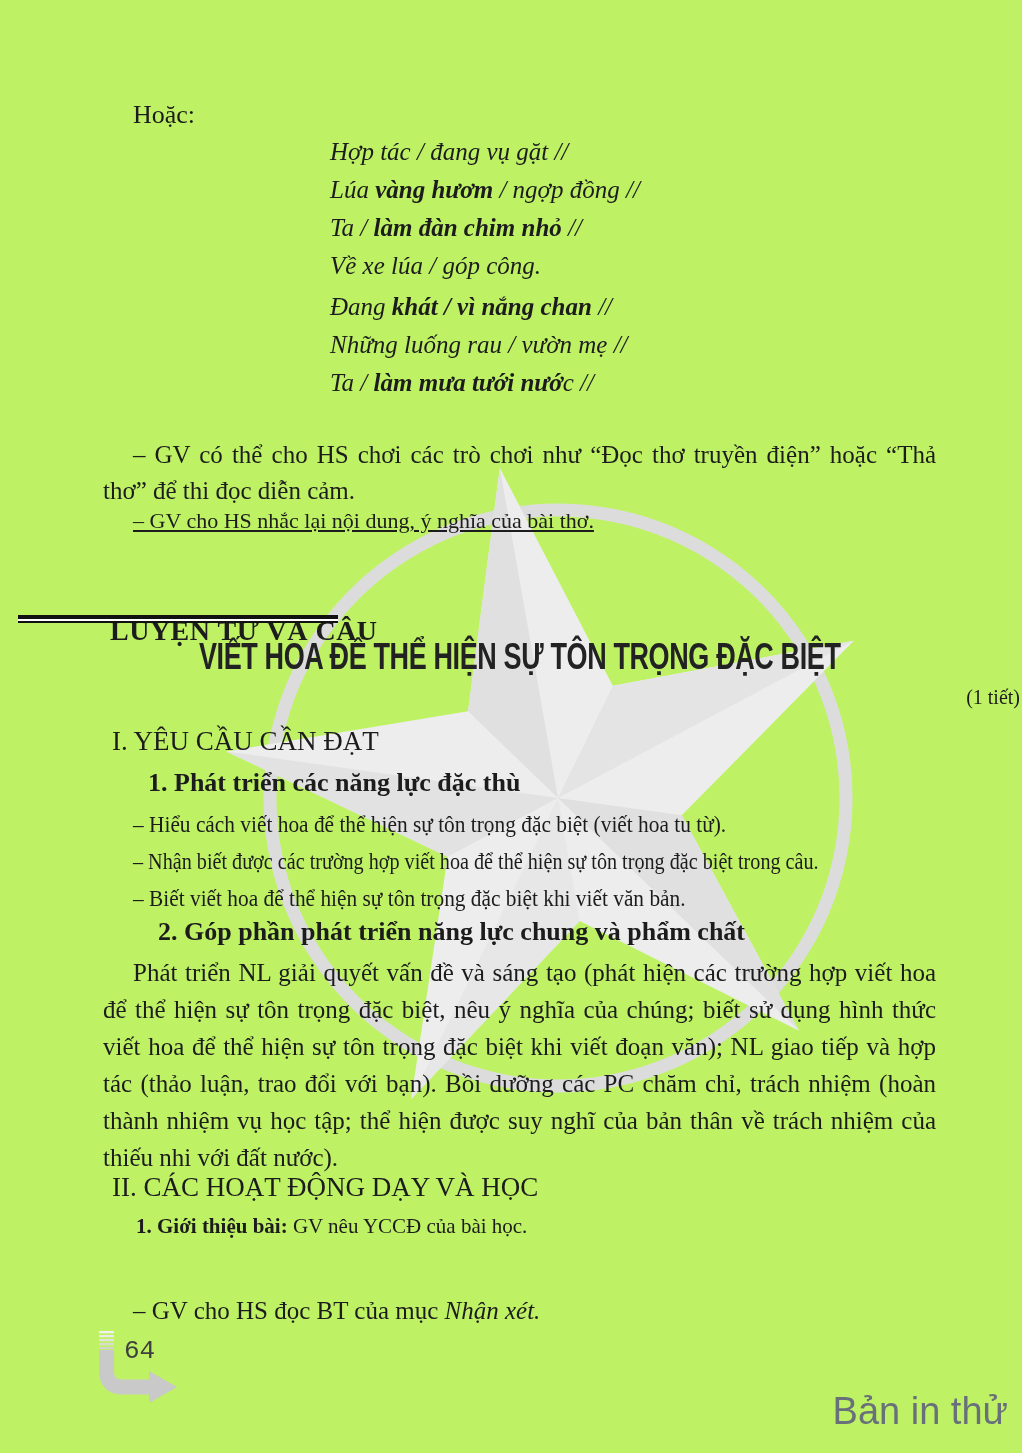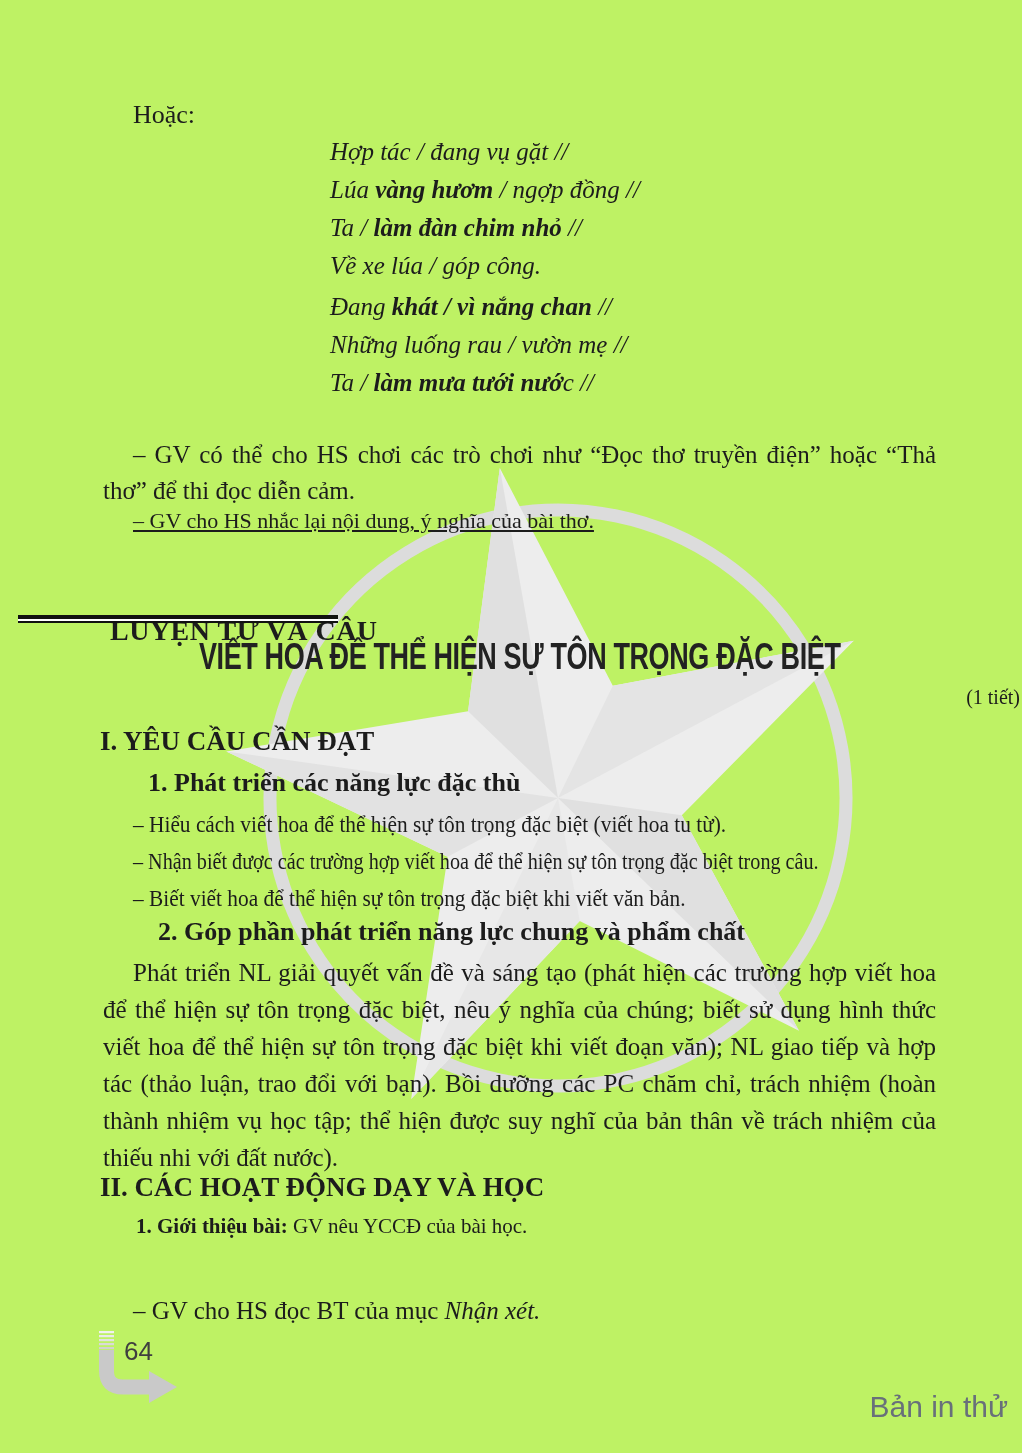--- a/index.html
+++ b/index.html
@@ -26,43 +26,43 @@
   .rule .r2{height:2px;background:#fff;}
   .rule .r3{height:2px;background:#111;}
   .title-row{left:20px;top:636px;width:1000px;text-align:center;white-space:nowrap;}
   .title-condensed{
     display:inline-block;
     font-family:"Liberation Sans","DejaVu Sans",sans-serif;
     font-weight:bold;font-size:36px;letter-spacing:-.5px;color:#222;
     transform:scaleX(.75);transform-origin:50% 50%;
   }
   .tiet{left:20px;top:686px;width:1000px;text-align:right;font-size:20px;}
-  .h-roman{font-size:27px;font-weight:bold;}
+  .h-roman{font-size:27px;font-weight:normal;margin-left:12px;}
   .h1{left:100px;top:726px;}
   .h2{left:100px;top:1172px;}
   .sub{font-size:26px;font-weight:bold;margin-left:44px;}
   .sub1{left:104px;top:768px;}
   .sub2{left:114px;top:917px;}
   .bullets{left:133px;top:806px;font-size:24px;line-height:37px;}
   .b-line{white-space:nowrap;height:37px;}
   .b-line .sc{display:inline-block;transform-origin:0 50%;}
   .sc1{transform:scaleX(.89);}
   .sc2{transform:scaleX(.84);}
   .sc3{transform:scaleX(.89);}
   .para{left:103px;top:954px;width:833px;font-size:25px;line-height:37px;
         text-align:justify;text-indent:30px;}
   .item1{left:104px;top:1214px;font-size:21px;white-space:nowrap;margin-left:32px;}
   .item1 .bold{font-weight:bold;}
   .item2{left:104px;top:1258px;font-size:26px;font-weight:bold;white-space:nowrap;}
   .item3{left:133px;top:1297px;font-size:25px;white-space:nowrap;}
   .item3 .it{font-style:italic;}
-  .pagenum{left:124px;top:1336px;font-family:Liberation Sans, sans-serif;
+  .pagenum{left:124px;top:1336px;font-family:Liberation Mono, monospace;
            font-size:26px;color:#3f3f3f;}
   .footer-right{right:38px;top:1390px;font-family:"Liberation Sans","DejaVu Sans",sans-serif;
-                font-size:30px;color:#68707a;}
+                font-size:38px;color:#68707a;}
 </style>
 </head>
 <body>
 
 <div id="page">
 
   <svg class="wm" width="1022" height="1453" viewBox="0 0 1022 1453">
     <g transform="translate(558,798) rotate(-10)">
       <circle cx="0" cy="0" r="288" fill="none" stroke="#dcdcdc" stroke-width="13"></circle>
       <path d="M0,-335 L73.5,-101.1 L318.6,-103.5 L118.9,38.6 L196.9,271 L0,125 L-196.9,271 L-118.9,38.6 L-318.6,-103.5 L-73.5,-101.1 Z" fill="#ededed"></path>

